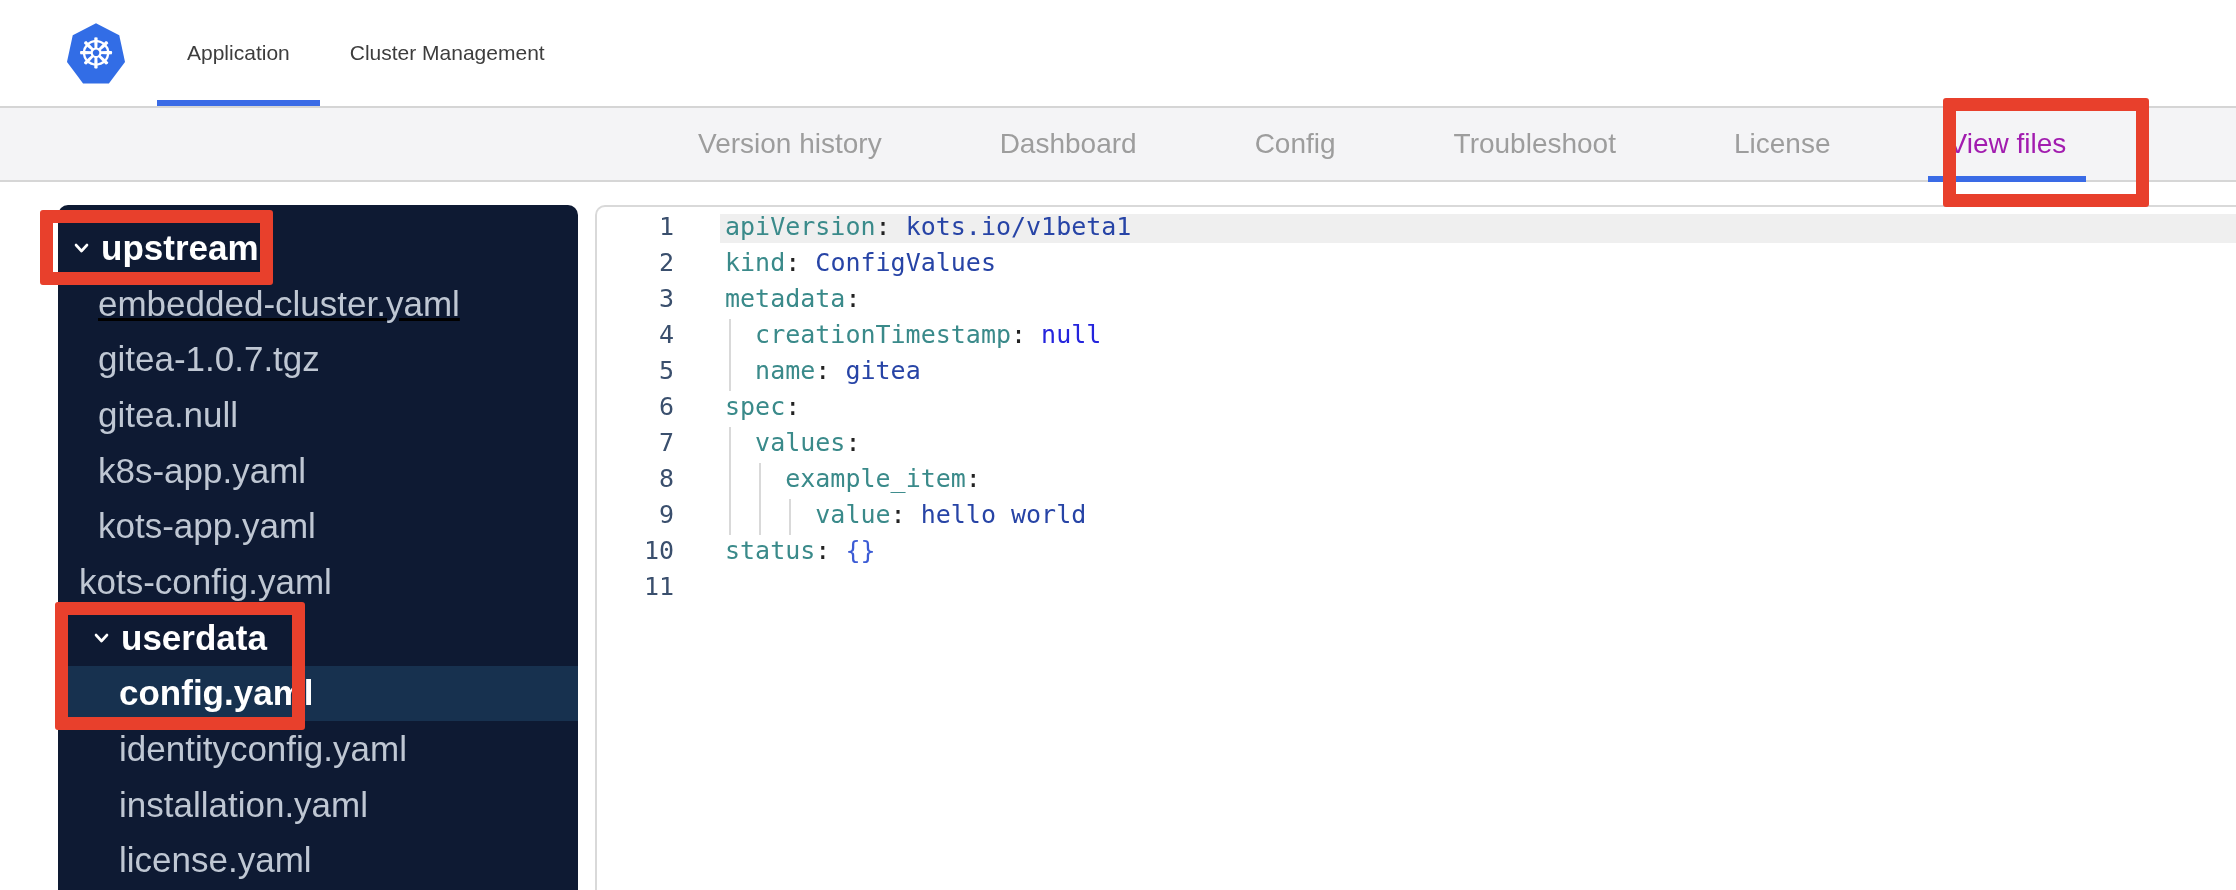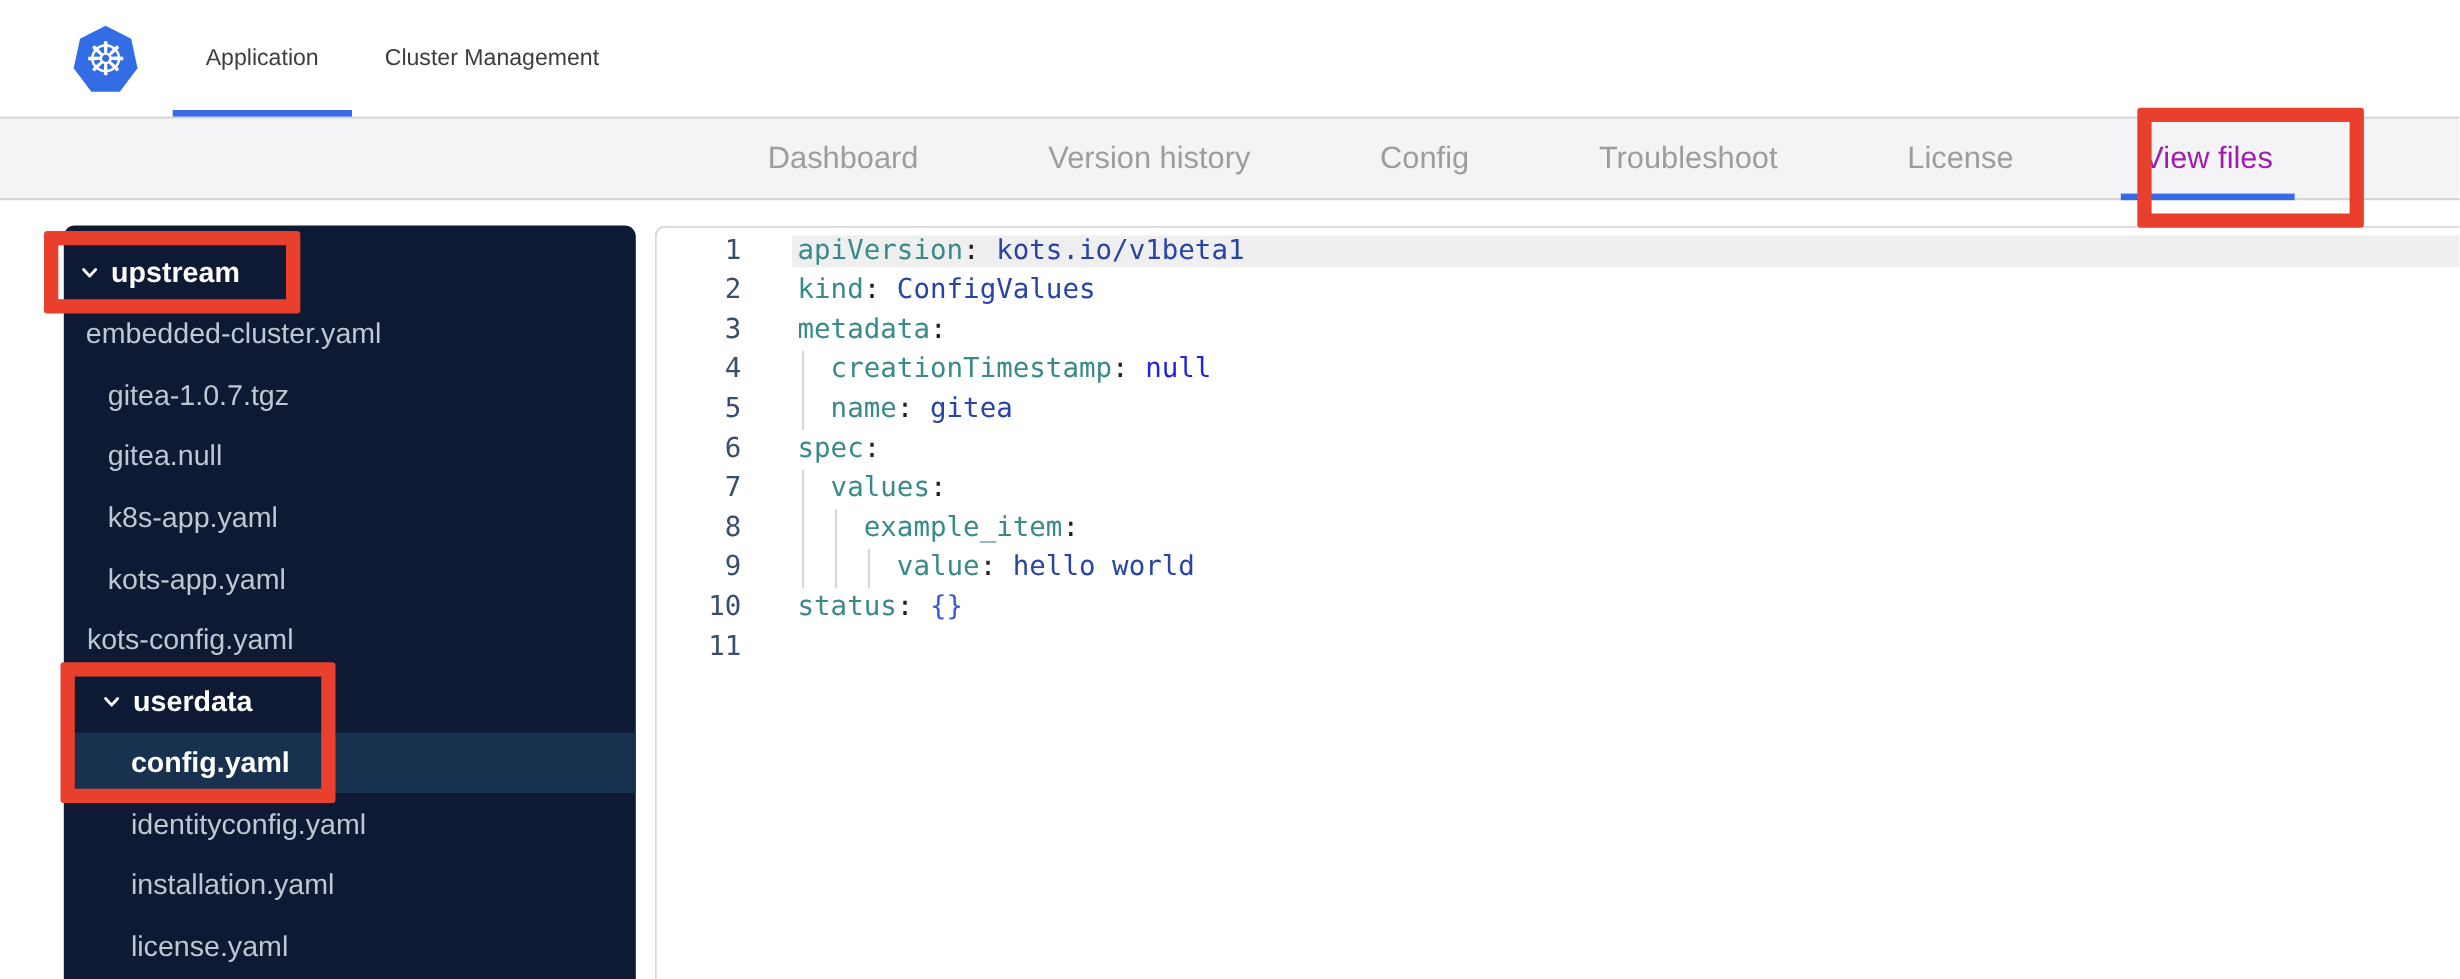--- a/index.html
+++ b/index.html
@@ -24,21 +24,21 @@
   .s-item{position:relative;margin-right:118px;font-size:28px;color:#9d9d9d;cursor:pointer;
           height:100%;display:flex;align-items:center;}
   .s-item:first-child{margin-left:698px;}
   .s-item.active{color:#a21caf;}
   .s-item .s-underline{position:absolute;left:-20px;right:-20px;bottom:-2px;height:6px;background:#3a6be6;z-index:3;}
 
   
   .sidebar{position:absolute;left:58px;top:205px;width:520px;bottom:0;background:#0e1a33;
            border-radius:10px 10px 0 0;padding-top:15px;box-sizing:border-box;overflow:hidden;}
   .tree-row{height:55.7px;display:flex;align-items:center;box-sizing:border-box;cursor:pointer;}
-  .tree-row .f-label{font-size:26px;color:#bfc7d3;}
+  .tree-row .f-label{font-size:35px;color:#bfc7d3;}
   .tree-row.folder .f-label{color:#ffffff;font-weight:bold;}
   .tree-row.selected{background:#17314f;}
   .tree-row.selected .f-label{color:#ffffff;font-weight:bold;}
   .chev{display:inline-flex;margin-right:10px;}
 
   
   .editor{position:absolute;left:595px;top:205px;right:0;bottom:0;background:#ffffff;
           border-top:2px solid #d9d9d9;border-left:2px solid #d9d9d9;border-radius:10px 0 0 0;
           box-sizing:border-box;}
   .active-line{position:absolute;left:123px;right:0;top:7px;height:29px;background:#efefef;z-index:0;}
@@ -72,24 +72,24 @@
         <span class="h-underline"></span>
       </div>
       <div class="h-tab">
         <span class="h-label">Cluster Management</span>
       </div>
     </nav>
 </header>
 
 <nav class="subnav" id="subnav">
     <div class="s-item">
-      <span>Dashboard</span>
+      <span>Version history</span>
     </div>
     <div class="s-item">
-      <span>Version history</span>
+      <span>Dashboard</span>
     </div>
     <div class="s-item">
       <span>Config</span>
     </div>
     <div class="s-item">
       <span>Troubleshoot</span>
     </div>
     <div class="s-item">
       <span>License</span>
     </div>
@@ -101,21 +101,21 @@
 
 <aside class="sidebar" id="fileTree">
     <div class="tree-row folder" style="padding-left: 14px;">
       <span class="chev">
         <svg width="19" height="19" viewBox="0 0 19 19">
           <polyline points="4,7 9.5,13 15,7" fill="none" stroke="#ffffff" stroke-width="2.6" stroke-linecap="round" stroke-linejoin="round"></polyline>
         </svg>
       </span>
       <span class="f-label">upstream</span>
     </div>
-    <div class="tree-row file" style="padding-left: 20px;">
+    <div class="tree-row file" style="padding-left: 40px; text-decoration: underline;">
       <span class="f-label">embedded-cluster.yaml</span>
     </div>
     <div class="tree-row file" style="padding-left: 40px;">
       <span class="f-label">gitea-1.0.7.tgz</span>
     </div>
     <div class="tree-row file" style="padding-left: 40px;">
       <span class="f-label">gitea.null</span>
     </div>
     <div class="tree-row file" style="padding-left: 40px;">
       <span class="f-label">k8s-app.yaml</span>

